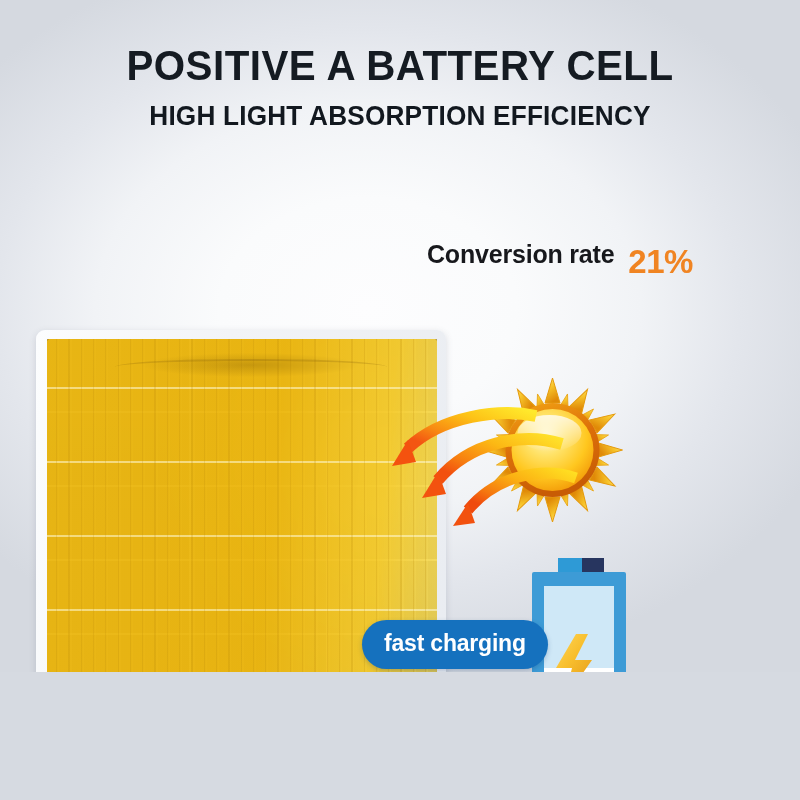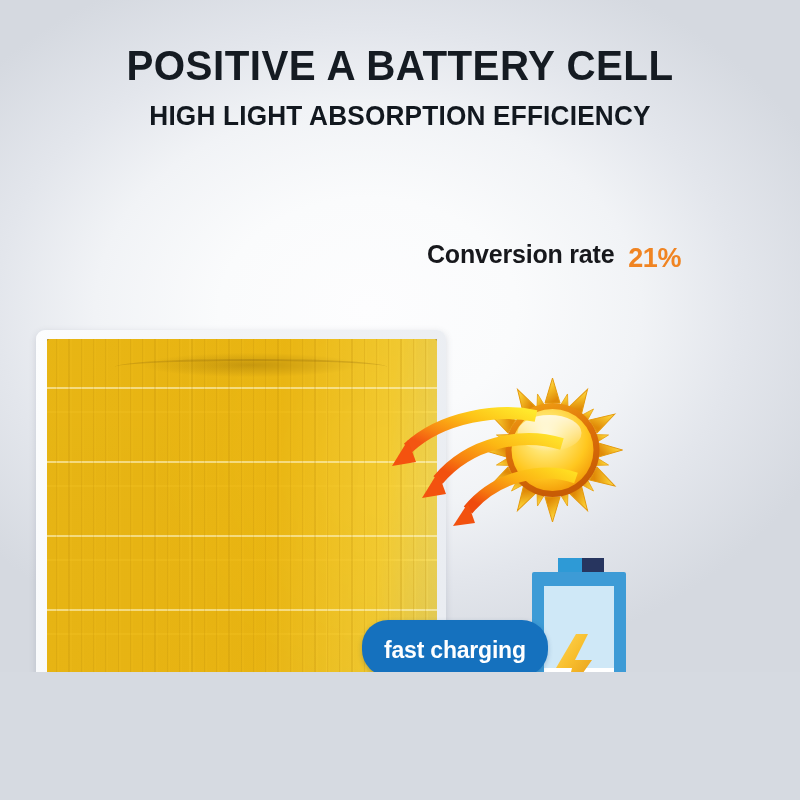--- a/index.html
+++ b/index.html
@@ -46,21 +46,21 @@
     position:absolute;
     left:388px;top:240px;
     display:flex;align-items:flex-start;gap:14px;
     white-space:nowrap;
     margin-left:39px;
   }
   #conv-label{
     font-size:25px;font-weight:bold;color:#17181c;letter-spacing:-0.2px;
   }
   #conv-value{
-    font-size:27px;font-weight:bold;color:#f08422;letter-spacing:-0.5px;
+    font-size:33px;font-weight:bold;color:#f08422;letter-spacing:-0.5px;
     position:relative;top:3px;
   }
   
   #panel{
     position:absolute;
     left:36px;top:330px;
     width:410px;height:450px;
   }
   .panel-frame{
     position:absolute;inset:0;
@@ -164,21 +164,21 @@
     position:absolute;left:350px;top:400px;width:230px;height:150px;
   }
   
   #battery{
     position:absolute;left:520px;top:558px;width:118px;height:218px;
   }
   
   #fast-badge{
     position:absolute;
     left:362px;top:620px;
-    padding:17px 22px 12px 22px;
+    padding:10px 22px 12px 22px;
     background:#1571be;
     color:#ffffff;
     font-size:23px;
     font-weight:bold;
     border-radius:26px;
     letter-spacing:-0.2px;
     box-shadow:0 2px 5px rgba(20,60,110,.25);
     white-space:nowrap;
   }
 </style>

